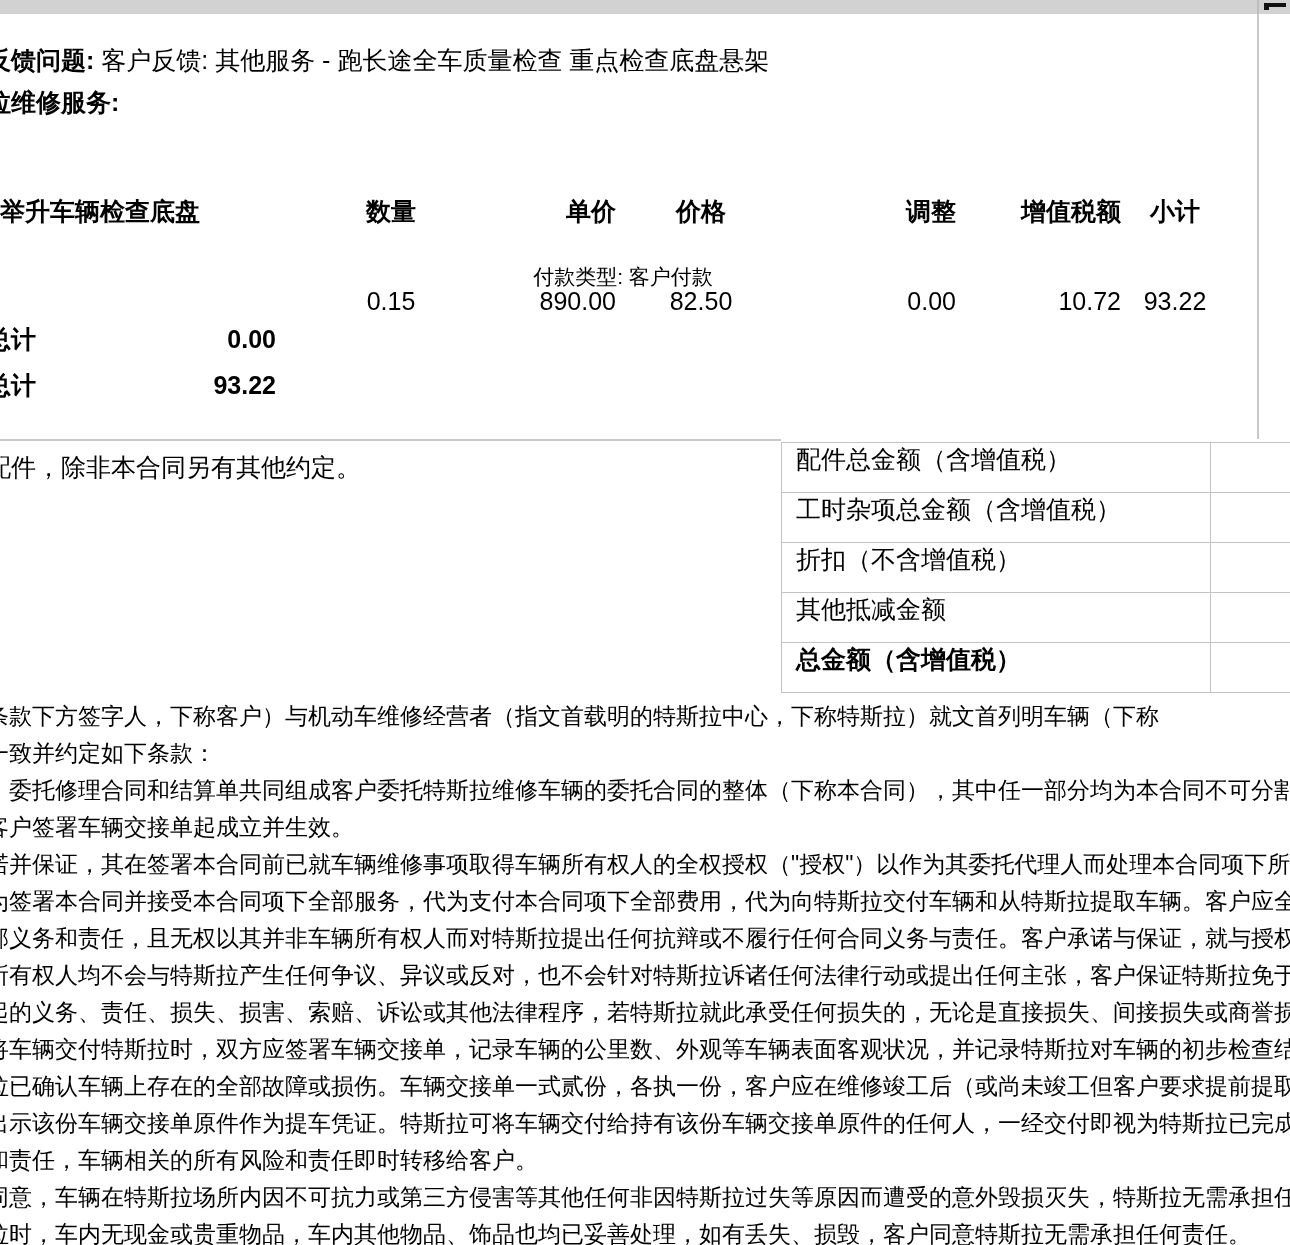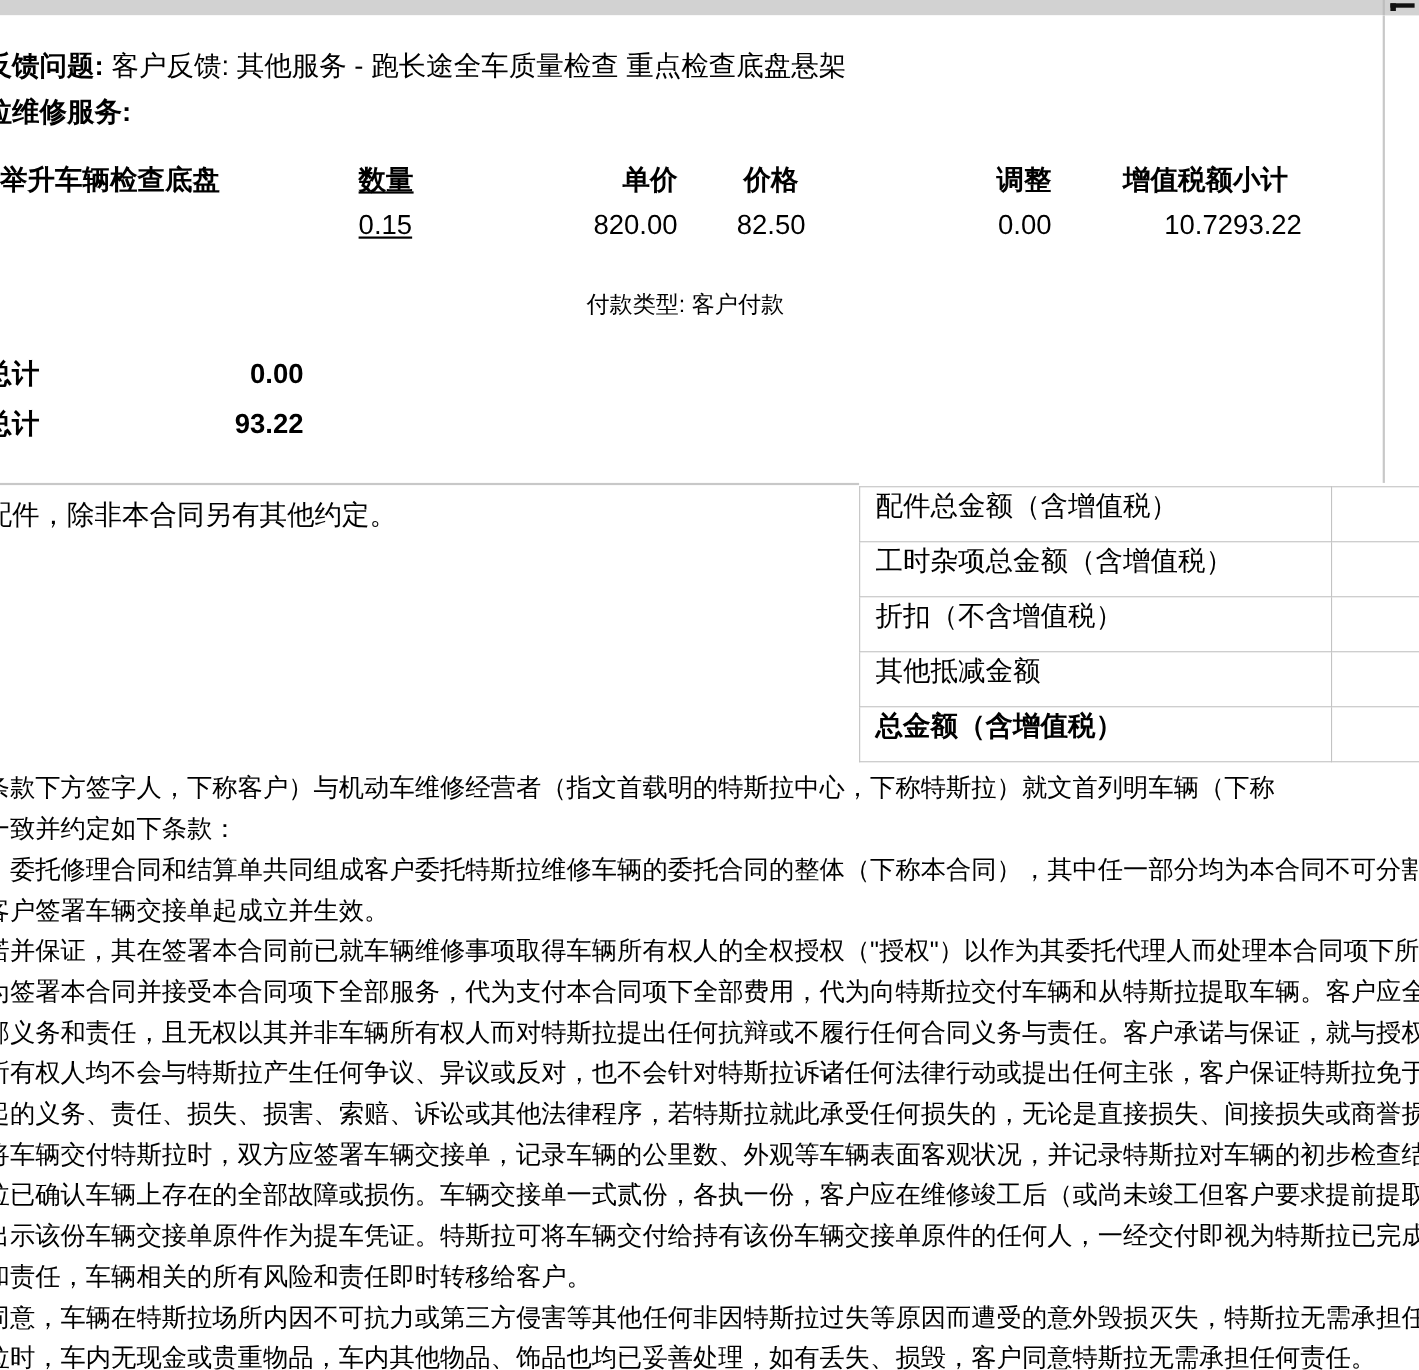--- a/index.html
+++ b/index.html
@@ -95,26 +95,26 @@
   }
   .svc-head .c {
     font-weight: bold;
     font-size: 25px;
   }
   .svc-vals { margin-top: 11px; }
   .svc-vals .c {
     font-size: 25px;
   }
   .svc-row .c-name   { width: 340px; text-align: left; padding-left: 14px; box-sizing: border-box; }
-  .svc-row .c-qty    { width: 130px; text-align: left; text-decoration: underline; }
+  .svc-row .c-qty    { width: 130px; text-align: center; }
   .svc-row .c-unit   { width: 160px; text-align: right; }
   .svc-row .c-price  { width: 170px; text-align: center; }
   .svc-row .c-adj    { width: 170px; text-align: right; }
-  .svc-row .c-vat    { width: 165px; text-align: right; }
-  .svc-row .c-sub    { width: 108px; text-align: left; }
+  .svc-row .c-vat    { width: 165px; text-align: right; margin-top: 48px; }
+  .svc-row .c-sub    { width: 108px; text-align: center; }
 
   .pay-type {
     position: absolute;
     top: 249px;
     left: 0;
     width: 1246px;
     text-align: center;
     font-size: 21px;
     white-space: nowrap;
   }
@@ -220,21 +220,21 @@
       <div class="c c-qty">数量</div>
       <div class="c c-unit">单价</div>
       <div class="c c-price">价格</div>
       <div class="c c-adj">调整</div>
       <div class="c c-vat">增值税额</div>
       <div class="c c-sub">小计</div>
     </div>
     <div class="svc-row svc-vals">
       <div class="c c-name"></div>
       <div class="c c-qty">0.15</div>
-      <div class="c c-unit">820.00</div>
+      <div class="c c-unit">890.00</div>
       <div class="c c-price">82.50</div>
       <div class="c c-adj">0.00</div>
       <div class="c c-vat">10.72</div>
       <div class="c c-sub">93.22</div>
     </div>
   </div>
 
   <div class="pay-type">付款类型: 客户付款</div>
 
   <div class="totals">

